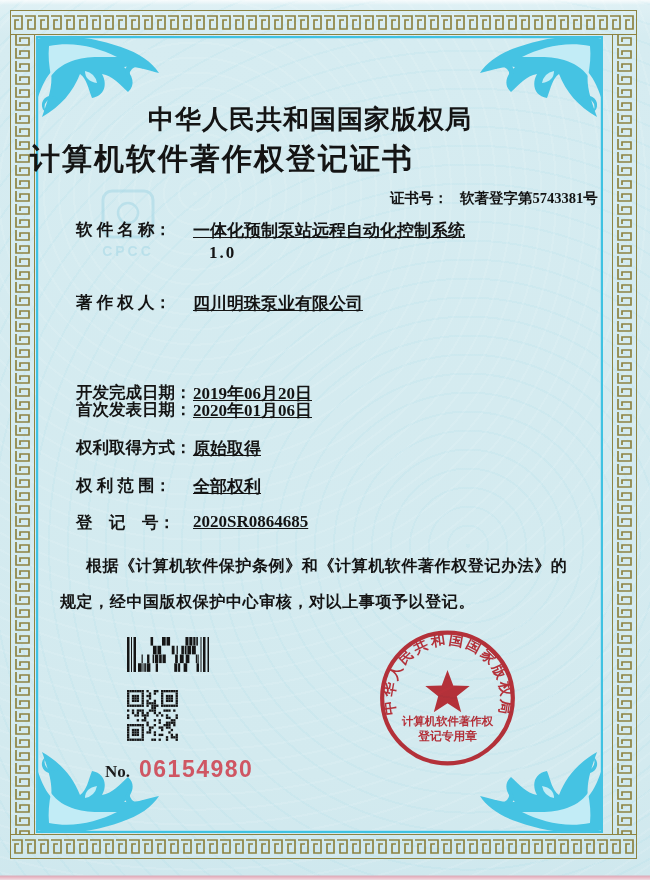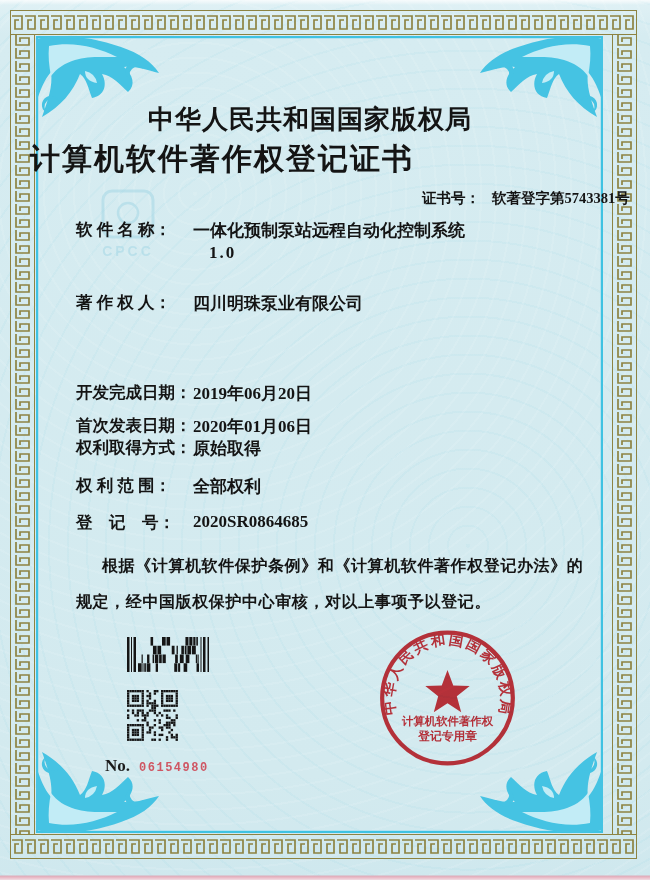--- a/index.html
+++ b/index.html
@@ -30,35 +30,35 @@
   .fl-br{right:44px; bottom:44px; transform:scale(-1,-1);}
   .edge-bottom{position:absolute; left:0; right:0; bottom:0; height:7px; pointer-events:none;
     background:linear-gradient(to bottom, rgba(0,0,0,0) 0, rgba(0,0,0,0) 2px, #dcacba 3px, #e7b3c0 4px, #f1dde4 7px);}
   .edge-top{position:absolute; left:0; right:0; top:0; height:5px; pointer-events:none;
     background:linear-gradient(to bottom, rgba(255,255,255,.75), rgba(255,255,255,0));}
   
   .authority{position:absolute; left:30px; right:60px; top:102px; text-align:center;
              font-size:26px; font-weight:700; letter-spacing:1px; white-space:nowrap;}
   .cert-title{position:absolute; left:30px; right:60px; top:139px; text-align:left;
              font-size:30px; font-weight:700; letter-spacing:2px; white-space:nowrap;}
-  .certno{position:absolute; left:390px; top:189px; font-size:14.5px; font-weight:700; white-space:nowrap;margin-left:32px;}
+  .certno{position:absolute; left:390px; top:189px; font-size:14.5px; font-weight:700; white-space:nowrap;}
   .certno .num{margin-left:12px;}
   .field-row{position:absolute; left:76px; font-size:16.5px; font-weight:700; white-space:nowrap;}
-  .field-value{position:absolute; left:117px; white-space:nowrap; font-size:17px;}
+  .field-value{position:absolute; left:117px; white-space:nowrap; font-size:17px;text-decoration:underline;}
   .value-line2{position:absolute; left:193px; top:243px; font-size:17px; font-weight:700; letter-spacing:2px;margin-left:16px;}
-  .body-line{position:absolute; left:76px; font-size:16px; font-weight:700; letter-spacing:0.6px; white-space:nowrap;}
+  .body-line{position:absolute; left:60px; font-size:16px; font-weight:700; letter-spacing:0.6px; white-space:nowrap;}
   .body-line1{top:556px; margin-left:26px;}
   .body-line2{top:592px;}
   
   .barcode{position:absolute; left:127px; top:637px; width:84px; height:35px;}
   .qrcode{position:absolute; left:127px; top:690px; width:51px; height:51px;}
   .serial{position:absolute; left:105px; top:756px; font-size:17px; white-space:nowrap;}
   .serial .prefix{font-weight:700; color:#1b1b1b;}
-  .serial .digits{font-family:Liberation Mono, monospace;
-                  color:#cf5663; font-size:12px; font-weight:700; letter-spacing:1.5px; margin-left:9px;}
+  .serial .digits{font-family:Liberation Sans, sans-serif;
+                  color:#cf5663; font-size:23px; font-weight:700; letter-spacing:1.5px; margin-left:9px;}
   
   .seal{position:absolute; left:377px; top:628px; width:141px; height:140px; mix-blend-mode:multiply; opacity:.93;}
   .issue-date{position:absolute; left:385px; top:758px; font-size:17px; font-weight:700; letter-spacing:0.5px; white-space:nowrap;}
   .watermark{position:absolute; left:84px; top:186px; width:86px; height:86px; opacity:.45; pointer-events:none;}
 </style>
 </head>
 <body>
 
 <div class="page">
 
@@ -120,21 +120,21 @@
   <div class="value-line2">1.0</div>
 
   <div class="field-row" style="top:292px">
     <span>著 作 权 人：</span>
     <span class="field-value">四川明珠泵业有限公司</span>
   </div>
   <div class="field-row" style="top:382px">
     <span>开发完成日期：</span>
     <span class="field-value">2019年06月20日</span>
   </div>
-  <div class="field-row" style="top:415px">
+  <div class="field-row" style="top:399px">
     <span>首次发表日期：</span>
     <span class="field-value">2020年01月06日</span>
   </div>
   <div class="field-row" style="top:437px">
     <span>权利取得方式：</span>
     <span class="field-value">原始取得</span>
   </div>
   <div class="field-row" style="top:475px">
     <span>权 利 范 围：</span>
     <span class="field-value">全部权利</span>

